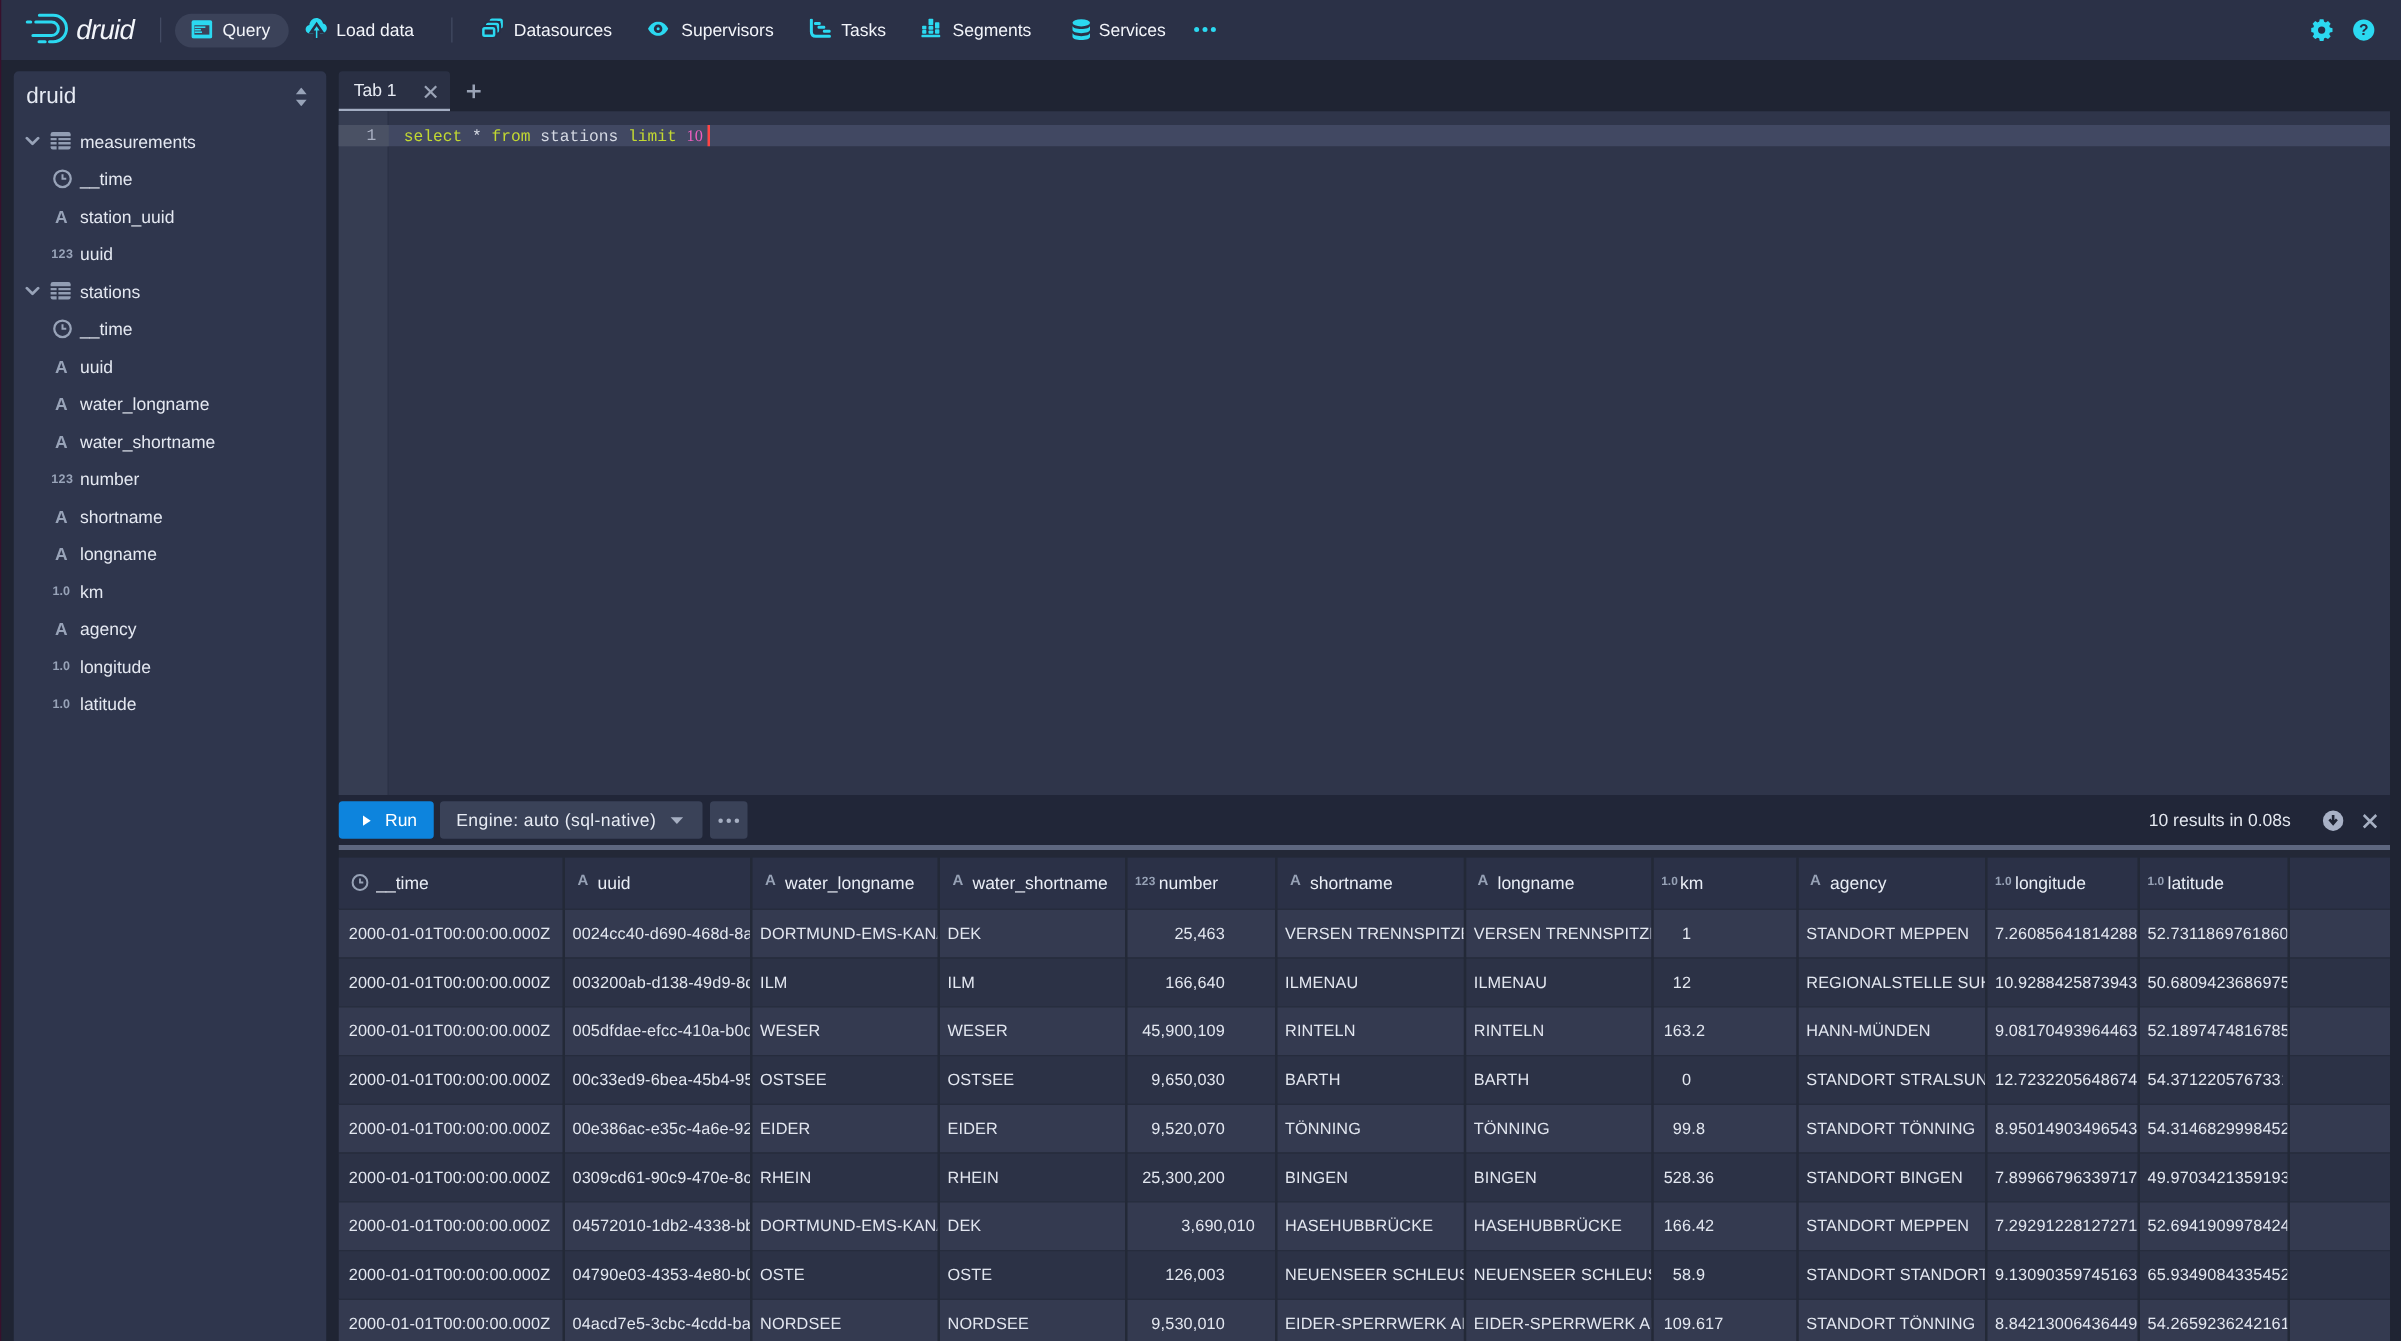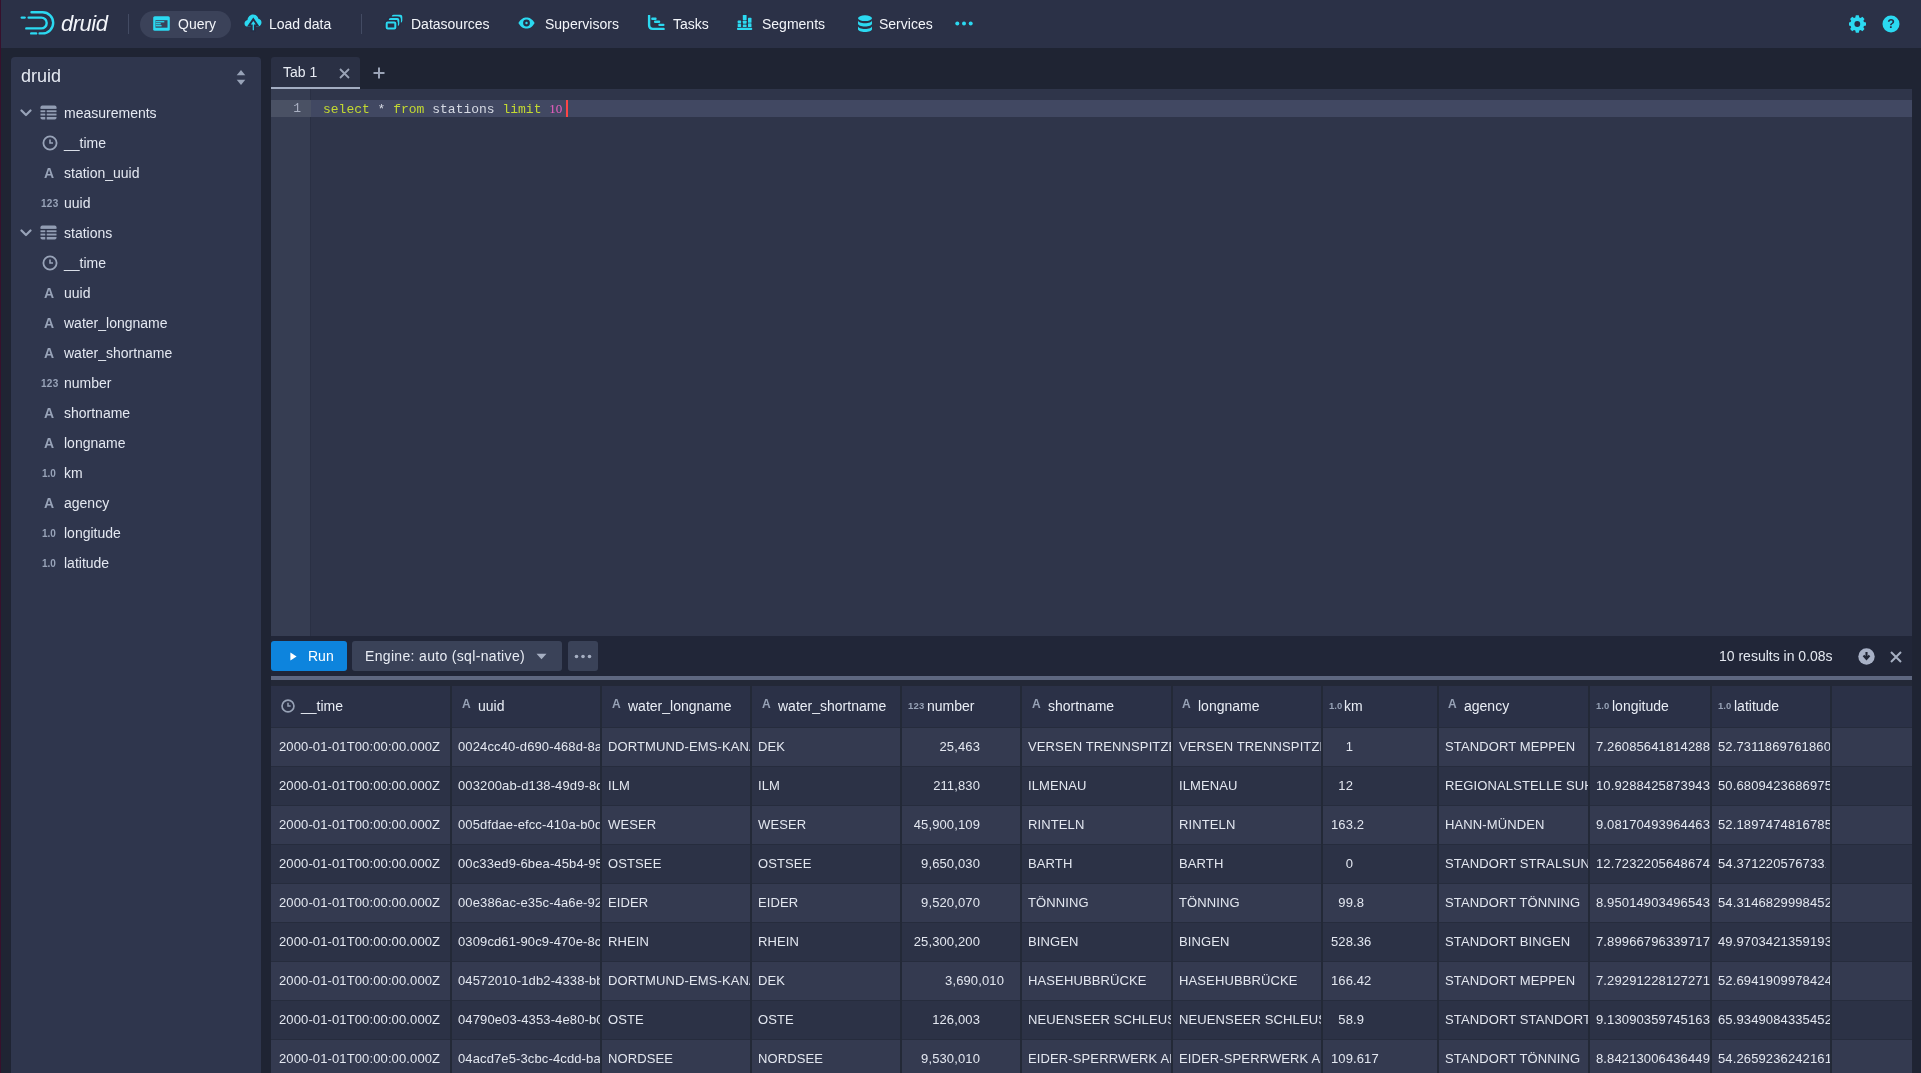--- a/index.html
+++ b/index.html
@@ -307,21 +307,21 @@
 <div class="td" style="left:1050px; width:116px; padding-left:0;"><span class="kmint">1</span></div>
 <div class="td" style="left:1166px; width:151px;">STANDORT MEPPEN</div>
 <div class="td" style="left:1317px; width:122px;">7.26085641814288</div>
 <div class="td" style="left:1439px; width:120px;">52.731186976186083</div>
 </div>
 <div class="tr trd" style="top:766px;">
 <div class="td" style="left:0px; width:179px;">2000-01-01T00:00:00.000Z</div>
 <div class="td" style="left:179px; width:150px;">003200ab-d138-49d9-8d07</div>
 <div class="td" style="left:329px; width:150px;">ILM</div>
 <div class="td" style="left:479px; width:150px;">ILM</div>
-<div class="td tdr" style="left:629px; width:120px;">211,830</div>
+<div class="td tdr" style="left:629px; width:120px;">166,640</div>
 <div class="td" style="left:749px; width:151px;">ILMENAU</div>
 <div class="td" style="left:900px; width:150px;">ILMENAU</div>
 <div class="td" style="left:1050px; width:116px; padding-left:0;"><span class="kmint">12</span></div>
 <div class="td" style="left:1166px; width:151px;">REGIONALSTELLE SUHL</div>
 <div class="td" style="left:1317px; width:122px;">10.9288425873943</div>
 <div class="td" style="left:1439px; width:120px;">50.6809423686975</div>
 </div>
 <div class="tr trl" style="top:805px;">
 <div class="td" style="left:0px; width:179px;">2000-01-01T00:00:00.000Z</div>
 <div class="td" style="left:179px; width:150px;">005dfdae-efcc-410a-b0d5</div>

